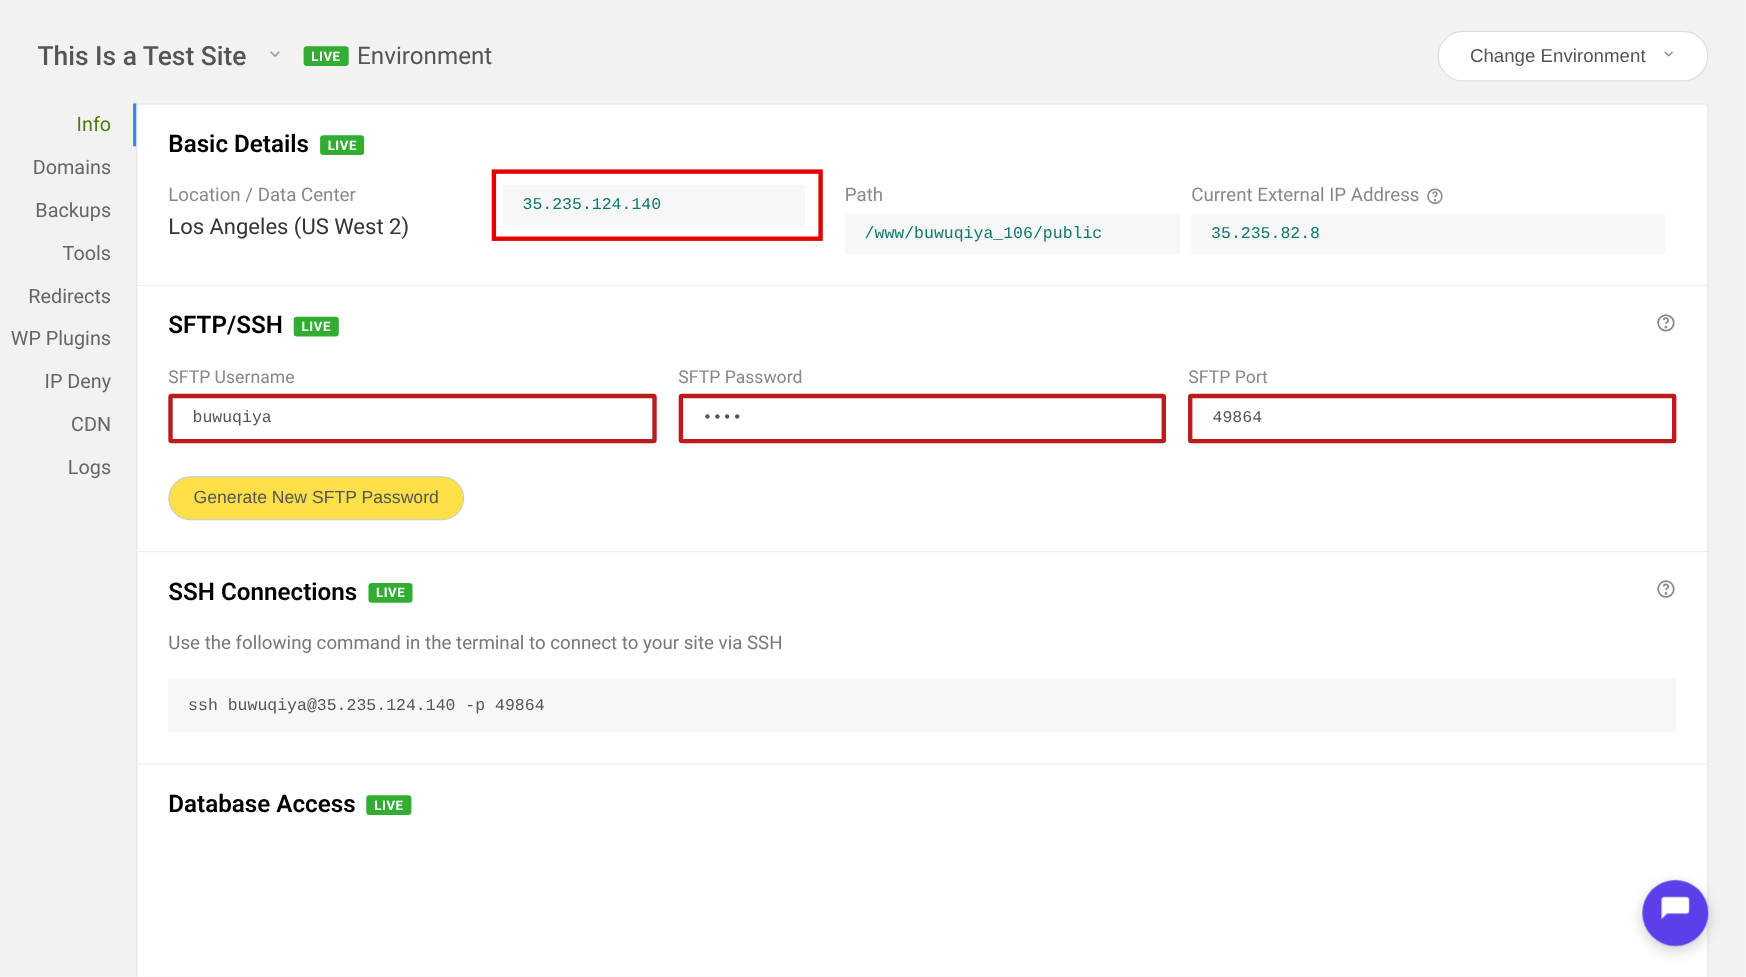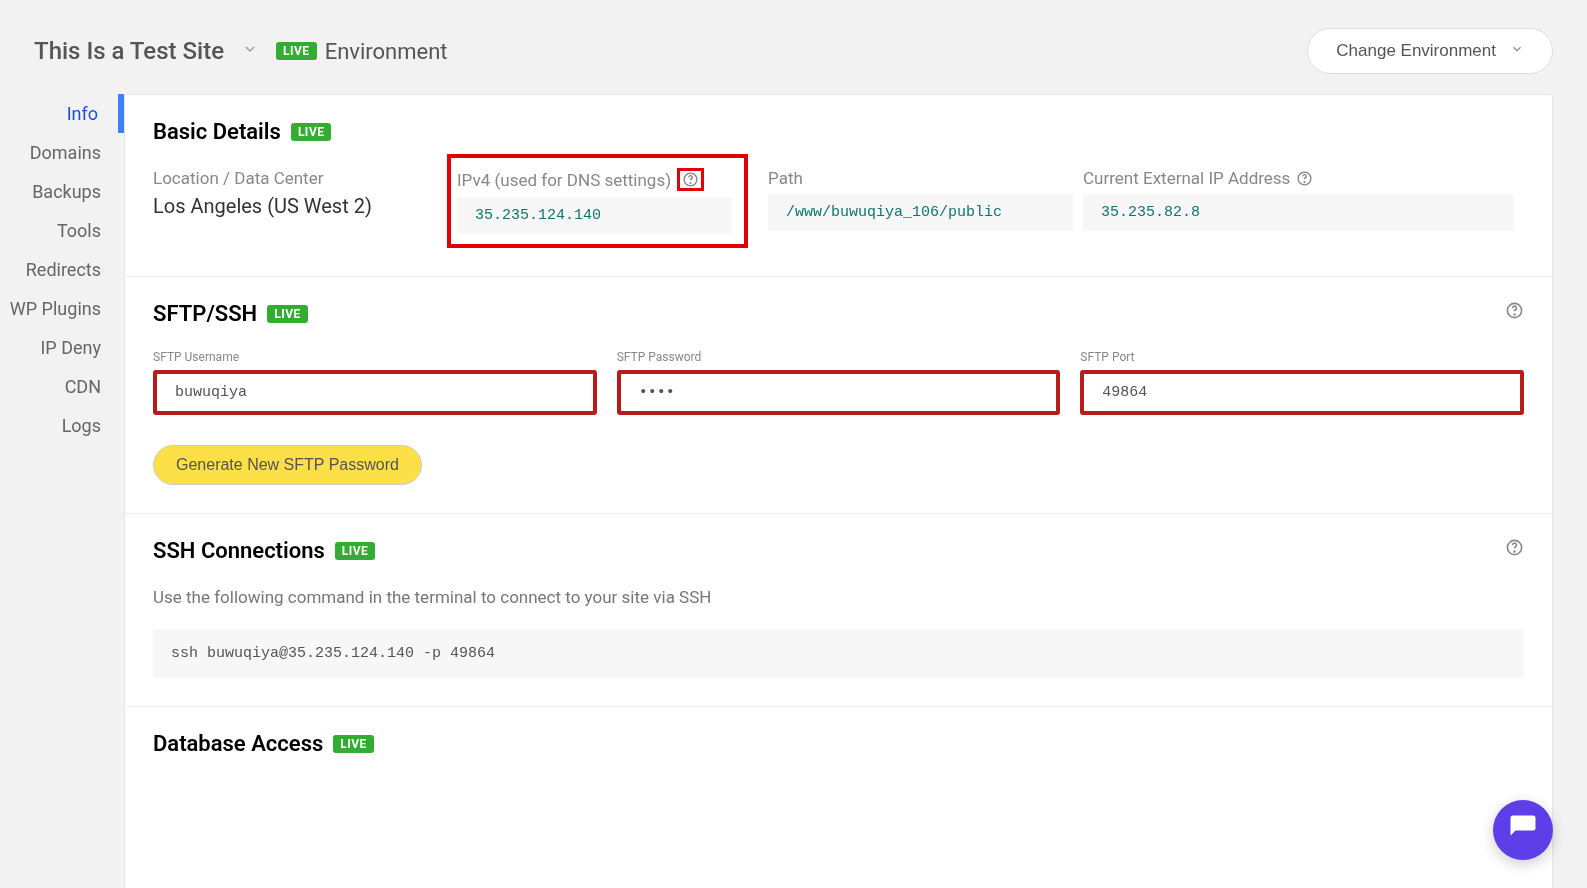--- a/index.html
+++ b/index.html
@@ -80,22 +80,22 @@
   }
   .sidebar-item {
     text-align: right;
     padding: 9px 20px 9px 0;
     font-size: 18px;
     color: #666;
     cursor: pointer;
     border-right: 3px solid transparent;
   }
   .sidebar-item.active {
-    color: #1d4ed8;
-    border-right: 6px solid #3b82f6;
+    color: #4d7c0f;
+    border-right: 3px solid #3b82f6;
   }
 
   .main {
     flex: 1;
     background: #fff;
     border: 1px solid #e5e5e5;
     border-radius: 3px;
     min-height: 800px;
   }
   .section {
@@ -166,21 +166,21 @@
   }
 
   .sftp-row {
     display: grid;
     grid-template-columns: 1fr 1fr 1fr;
     gap: 20px;
     margin-bottom: 30px;
   }
   .sftp-col { }
   .sftp-label {
-    font-size: 12px;
+    font-size: 16px;
     color: #888;
     margin-bottom: 6px;
   }
   .input-like {
     border: 4px solid #b91c1c;
     padding: 10px 18px;
     font-family: "Courier New", monospace;
     font-size: 15px;
     color: #555;
     border-radius: 3px;
@@ -279,32 +279,20 @@
 
       <div class="detail-row">
 
         <div class="detail-col">
           <div class="detail-label">Location / Data Center</div>
           <div class="detail-value-big">Los Angeles (US West 2)</div>
         </div>
 
         <div class="detail-col">
           <div class="highlight-outer">
-            <div class="detail-label">
-              <span>IPv4 (used for DNS settings)</span>
-              <span class="highlight-inner-icon">
-                <span class="help-circle">
-                  <svg width="17" height="17" viewBox="0 0 24 24" fill="none" stroke="#888" stroke-width="2">
-                      <circle cx="12" cy="12" r="9"></circle>
-                      <path d="M9.5 9a2.5 2.5 0 1 1 3.5 2.3c-.8.4-1 1-1 1.7"></path>
-                      <circle cx="12" cy="17" r="0.6" fill="#888"></circle>
-                    </svg>
-                </span>
-              </span>
-            </div>
             <div class="value-box">35.235.124.140</div>
           </div>
         </div>
 
         <div class="detail-col">
           <div class="detail-label">Path</div>
           <div class="value-box">/www/buwuqiya_106/public</div>
         </div>
 
         <div class="detail-col">

